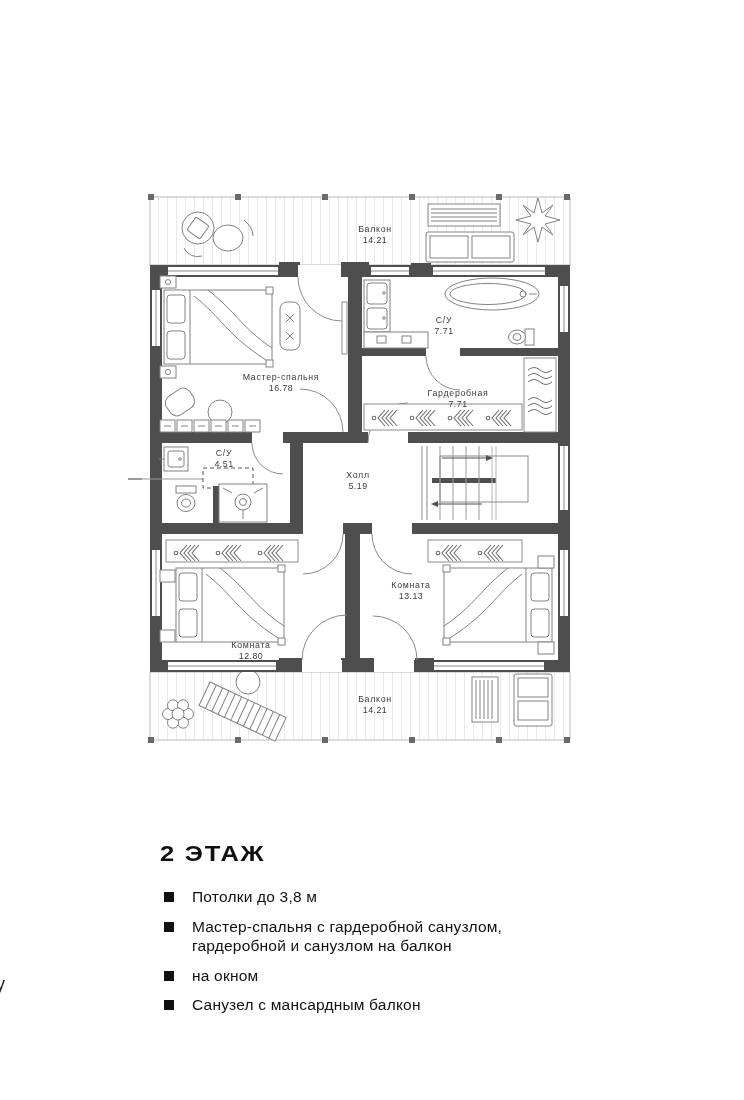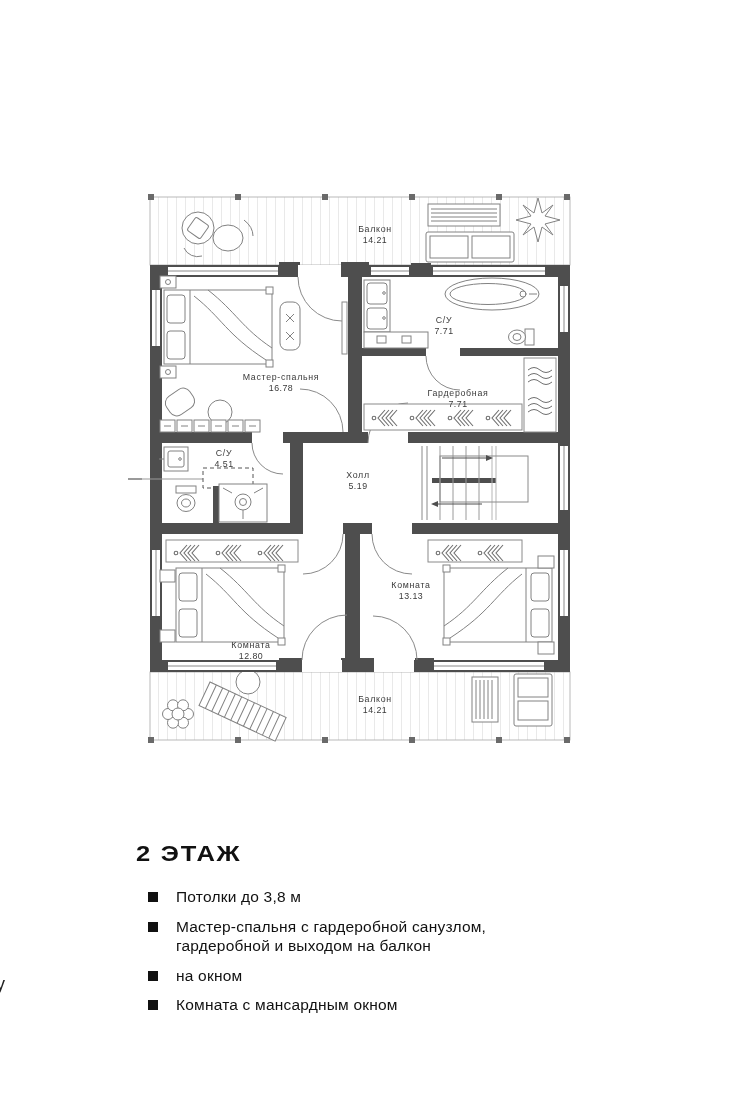--- a/index.html
+++ b/index.html
@@ -3,24 +3,24 @@
 <meta charset="utf-8">
 <style>
   html,body{margin:0;padding:0;background:#ffffff;}
   .page{position:relative;width:744px;height:1100px;background:#fff;overflow:hidden;
         font-family:"Liberation Sans","DejaVu Sans",sans-serif;color:#111;}
   .plan-svg{position:absolute;left:140px;top:190px;width:440px;height:560px;}
   .leader{position:absolute;left:128px;top:478px;width:14px;height:1.5px;background:#9a9a9a;}
   .stray{position:absolute;left:-4px;top:974px;font-size:18px;color:#222;}
   .room-label{font-size:8.8px;letter-spacing:.7px;fill:#3a3a3a;}
   .room-area{font-size:8.8px;letter-spacing:.5px;fill:#3a3a3a;}
-  .info{position:absolute;left:136px;top:841px;width:460px;}
+  .info{position:absolute;left:160px;top:841px;width:460px;}
   .info h2{margin:0 0 20px 0;font-size:22px;font-weight:800;letter-spacing:1.5px;
            transform:scaleX(1.16);transform-origin:left center;white-space:nowrap;}
-  .info ul{list-style:none;margin:12px;padding:0;}
+  .info ul{list-style:none;margin:4px;padding:0;}
   .info li{display:flex;align-items:flex-start;margin:0 0 10px 0;}
   .sq{width:10px;height:10px;background:#111;margin:5px 18px 0 0;flex:0 0 auto;}
   .ft{font-size:15.5px;line-height:19.5px;letter-spacing:.2px;}
   .ln{display:block;}
 </style>
 </head>
 <body>
 
 <div class="page">
 
@@ -327,31 +327,31 @@
       <li>
         <span class="sq"></span>
         <div class="ft">
           <span class="ln">Потолки до 3,8 м</span>
         </div>
       </li>
       <li>
         <span class="sq"></span>
         <div class="ft">
           <span class="ln">Мастер-спальня с гардеробной санузлом,</span>
-          <span class="ln">гардеробной и выходом на балкон</span>
+          <span class="ln">гардеробной и санузлом на балкон</span>
         </div>
       </li>
       <li>
         <span class="sq"></span>
         <div class="ft">
           <span class="ln">на окном</span>
         </div>
       </li>
       <li>
         <span class="sq"></span>
         <div class="ft">
-          <span class="ln">Комната с мансардным окном</span>
+          <span class="ln">Санузел с мансардным балкон</span>
         </div>
       </li>
     </ul>
   </div>
 
 </div>
 
 </body></html>

